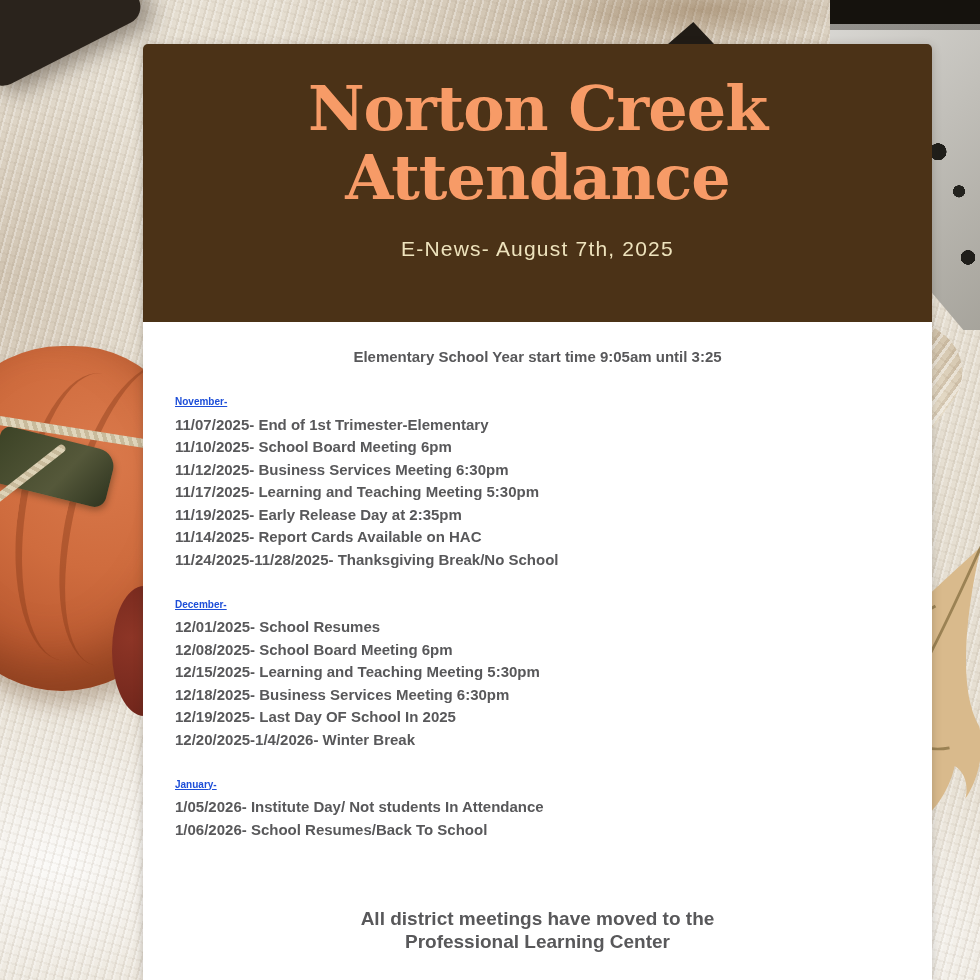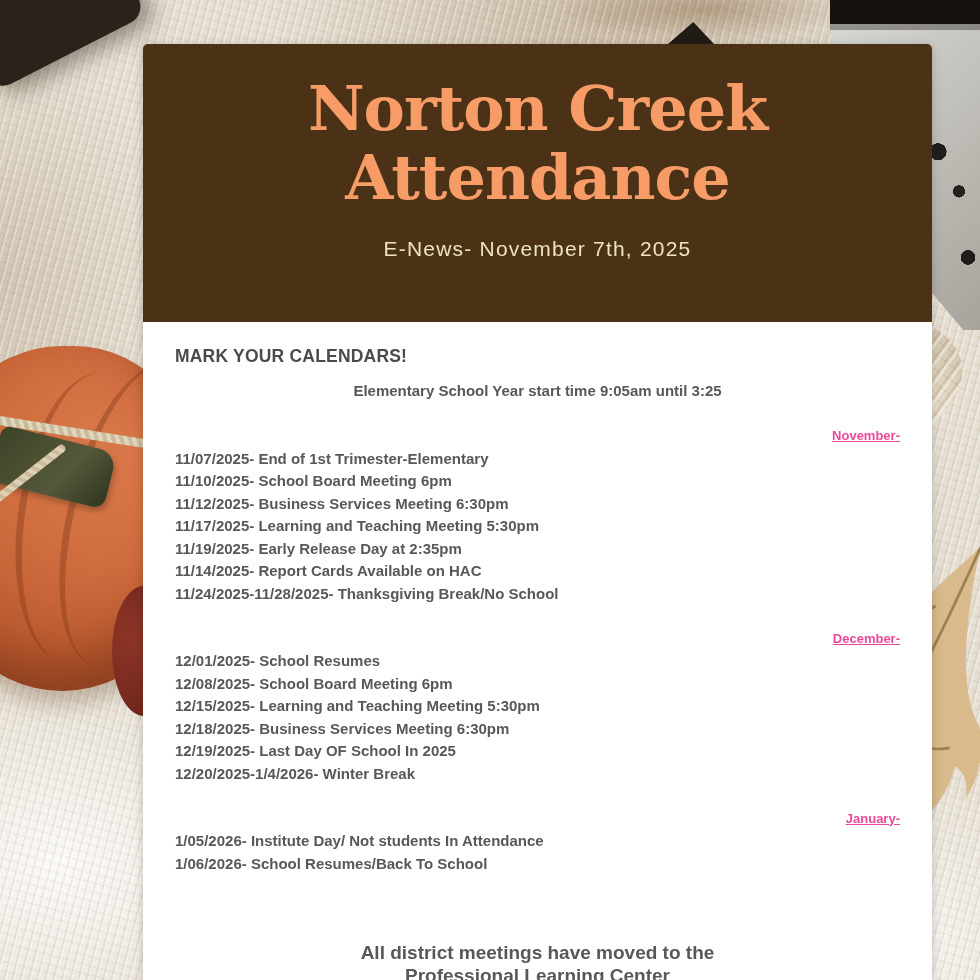--- a/index.html
+++ b/index.html
@@ -132,21 +132,21 @@
     color:#59595b;
   }
   .section-heading{
     font-size:17.5px; font-weight:700; color:#4a4a4c; letter-spacing:0.2px; margin:0 0 13px 0;
   }
   .intro-line{
     text-align:center; font-weight:700; font-size:15px; line-height:22.5px; color:#58585a;
   }
   .month-block{ margin-top:22.5px; }
   .month{
-    font-weight:700; font-size:13px; line-height:22.5px; text-decoration:underline; color:#ec4899;text-align:right;
+    font-weight:700; font-size:10px; line-height:22.5px; text-decoration:underline; color:#1d4ed8;
   }
   .event{ font-weight:700; font-size:15px; line-height:22.5px; color:#58585a; }
   .footer-note{ margin-top:67px; text-align:center; }
   .footer-line{ font-weight:700; font-size:19px; line-height:22.5px; color:#58585a; }
 </style>
 </head>
 <body>
 
 <div class="page">
 
@@ -172,25 +172,24 @@
       <path d="M96,4 C78,46 60,90 26,140 M70,40 L60,46 M58,70 L50,60 M46,98 L38,86 M34,124 L28,112 M52,120 C60,126 68,128 78,126 M44,132 C48,142 54,148 62,152" fill="none" stroke="#7a6436" stroke-width="1.6" opacity="0.65"></path>
     </svg>
   </div>
 
   <div class="card">
     <div class="card-header">
       <h1 class="newsletter-title">
         <span>Norton Creek</span><br>
         <span>Attendance</span>
       </h1>
-      <div class="newsletter-subtitle">E-News- November 7th, 2025</div>
+      <div class="newsletter-subtitle">E-News- August 7th, 2025</div>
     </div>
 
     <div class="card-body">
-      <h2 class="section-heading">MARK YOUR CALENDARS!</h2>
       <div class="intro-line">Elementary School Year start time 9:05am until 3:25</div>
 
       <div class="month-block">
         <div class="month">November-</div>
         <div class="event">11/07/2025- End of 1st Trimester-Elementary</div>
         <div class="event">11/10/2025- School Board Meeting 6pm</div>
         <div class="event">11/12/2025- Business Services Meeting 6:30pm</div>
         <div class="event">11/17/2025- Learning and Teaching Meeting 5:30pm</div>
         <div class="event">11/19/2025- Early Release Day at 2:35pm</div>
         <div class="event">11/14/2025- Report Cards Available on HAC</div>

